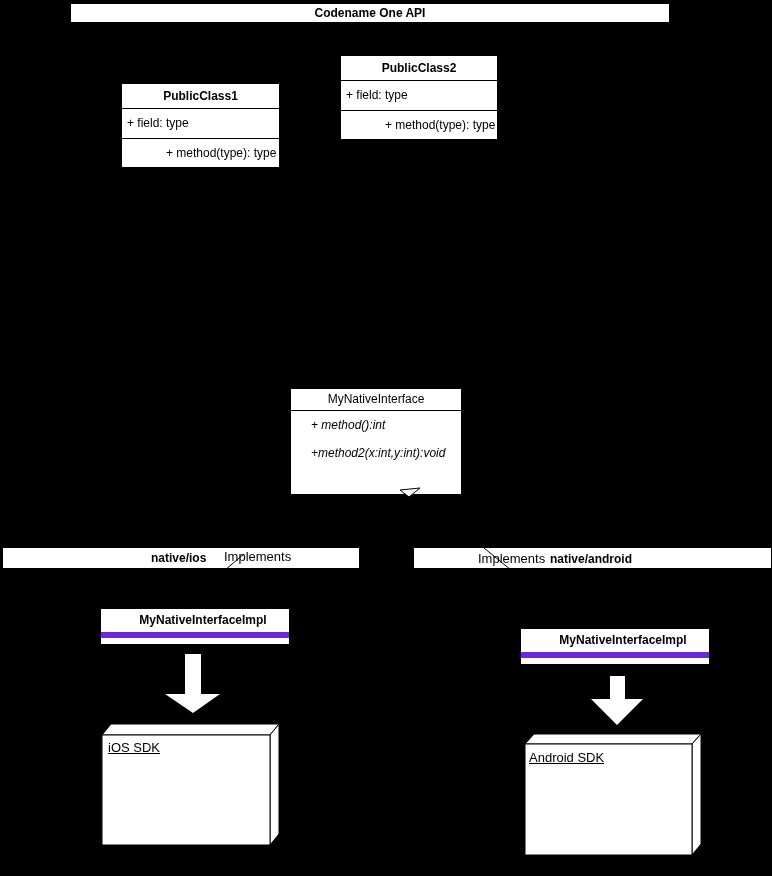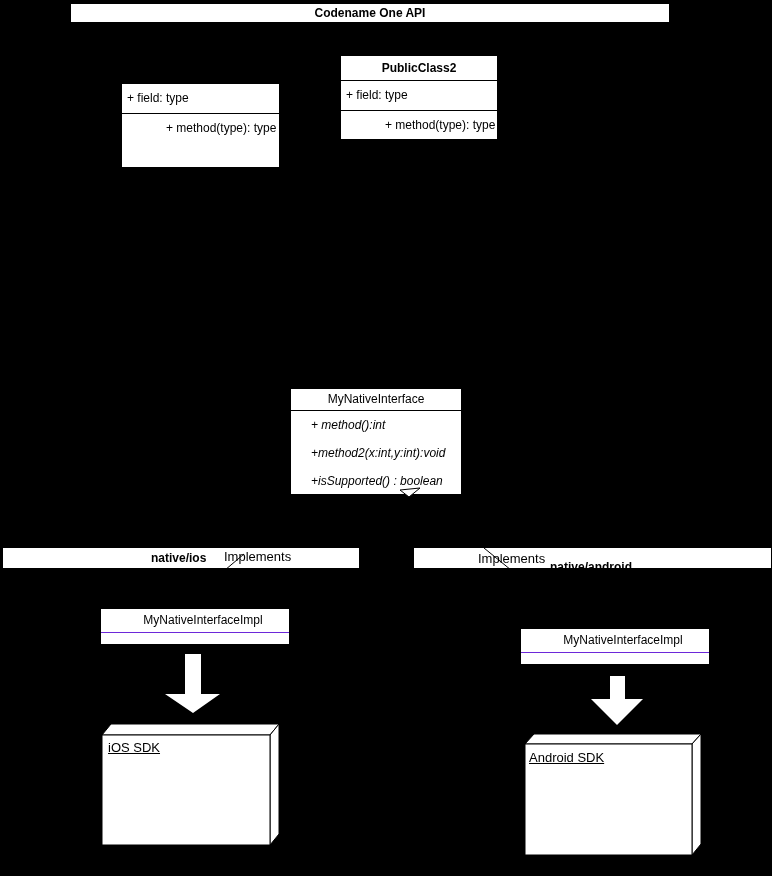--- a/index.html
+++ b/index.html
@@ -51,31 +51,31 @@
     height: 28px; line-height: 28px; padding-left: 20px; white-space: nowrap; font-style: italic;
   }
   
   .pkg-bar { height: 22px; font-size: 12px; }
   #pkg-ios { left: 2px;   top: 547px; width: 358px; }
   #pkg-android { left: 413px; top: 547px; width: 359px; }
   .pkg-name { position: absolute; font-weight: bold; top: 3px; white-space: nowrap; }
   .impl-label { position: absolute; font-size: 13px; top: 1px; white-space: nowrap; }
   #pkg-ios .pkg-name { left: 148px; }
   #pkg-ios .impl-label { left: 221px; }
-  #pkg-android .pkg-name { left: 136px; top: 12px; }
+  #pkg-android .pkg-name { left: 136px; top: 4px; }
   #pkg-android .impl-label { left: 64px; top: 3px; }
   .bar-line { position: absolute; left: 0; top: 0; }
   
   .impl-class { font-size: 12px; }
   #impl-ios { left: 100px; top: 608px; width: 190px; height: 37px; }
   #impl-android { left: 520px; top: 628px; width: 190px; height: 37px; }
   .impl-class .cls-title {
-    font-weight: normal; text-align: center;
+    font-weight: bold; text-align: center;
     height: 23px; line-height: 23px;
-    border-bottom: 1px solid #6d28d9; white-space: nowrap; padding-left: 16px;
+    border-bottom: 6px solid #6d28d9; white-space: nowrap; padding-left: 16px;
   }
   .impl-class .empty-compartment { height: 11px; }
   
   .shape { position: absolute; }
   
   .sdk-label {
     position: absolute; font-size: 13px; text-decoration: underline;
     white-space: nowrap; color: #000;
   }
   #sdk-ios-label { left: 108px; top: 740px; }
@@ -84,35 +84,35 @@
 </head>
 <body>
 
 <div id="canvas">
 
   <div id="api-header" class="whitebox">
     <span>Codename One API</span>
   </div>
 
   <div id="class-1" class="whitebox uml-class">
+    <div class="cls-title">PublicClass1</div>
     <div class="cls-member">+ field: type</div>
     <div class="cls-member">+ method(type): type</div>
   </div>
 
   <div id="class-2" class="whitebox uml-class">
     <div class="cls-title">PublicClass2</div>
     <div class="cls-member">+ field: type</div>
     <div class="cls-member">+ method(type): type</div>
   </div>
 
   <div id="iface" class="whitebox">
     <div class="if-title">MyNativeInterface</div>
     <div class="if-member">+ method():int</div>
     <div class="if-member">+method2(x:int,y:int):void</div>
-    <div class="if-member">+isSupported() : boolean</div>
   </div>
 
   <svg class="shape" style="left:395px; top:484px;" width="32" height="16">
     <polygon points="5,6 25,4 14,13" fill="#ffffff" stroke="#000000" stroke-width="1"></polygon>
   </svg>
 
   <div id="pkg-ios" class="whitebox pkg-bar">
     <svg class="bar-line" width="358" height="22">
       <line x1="241" y1="6" x2="222" y2="22" stroke="#000000" stroke-width="1"></line>
     </svg>

